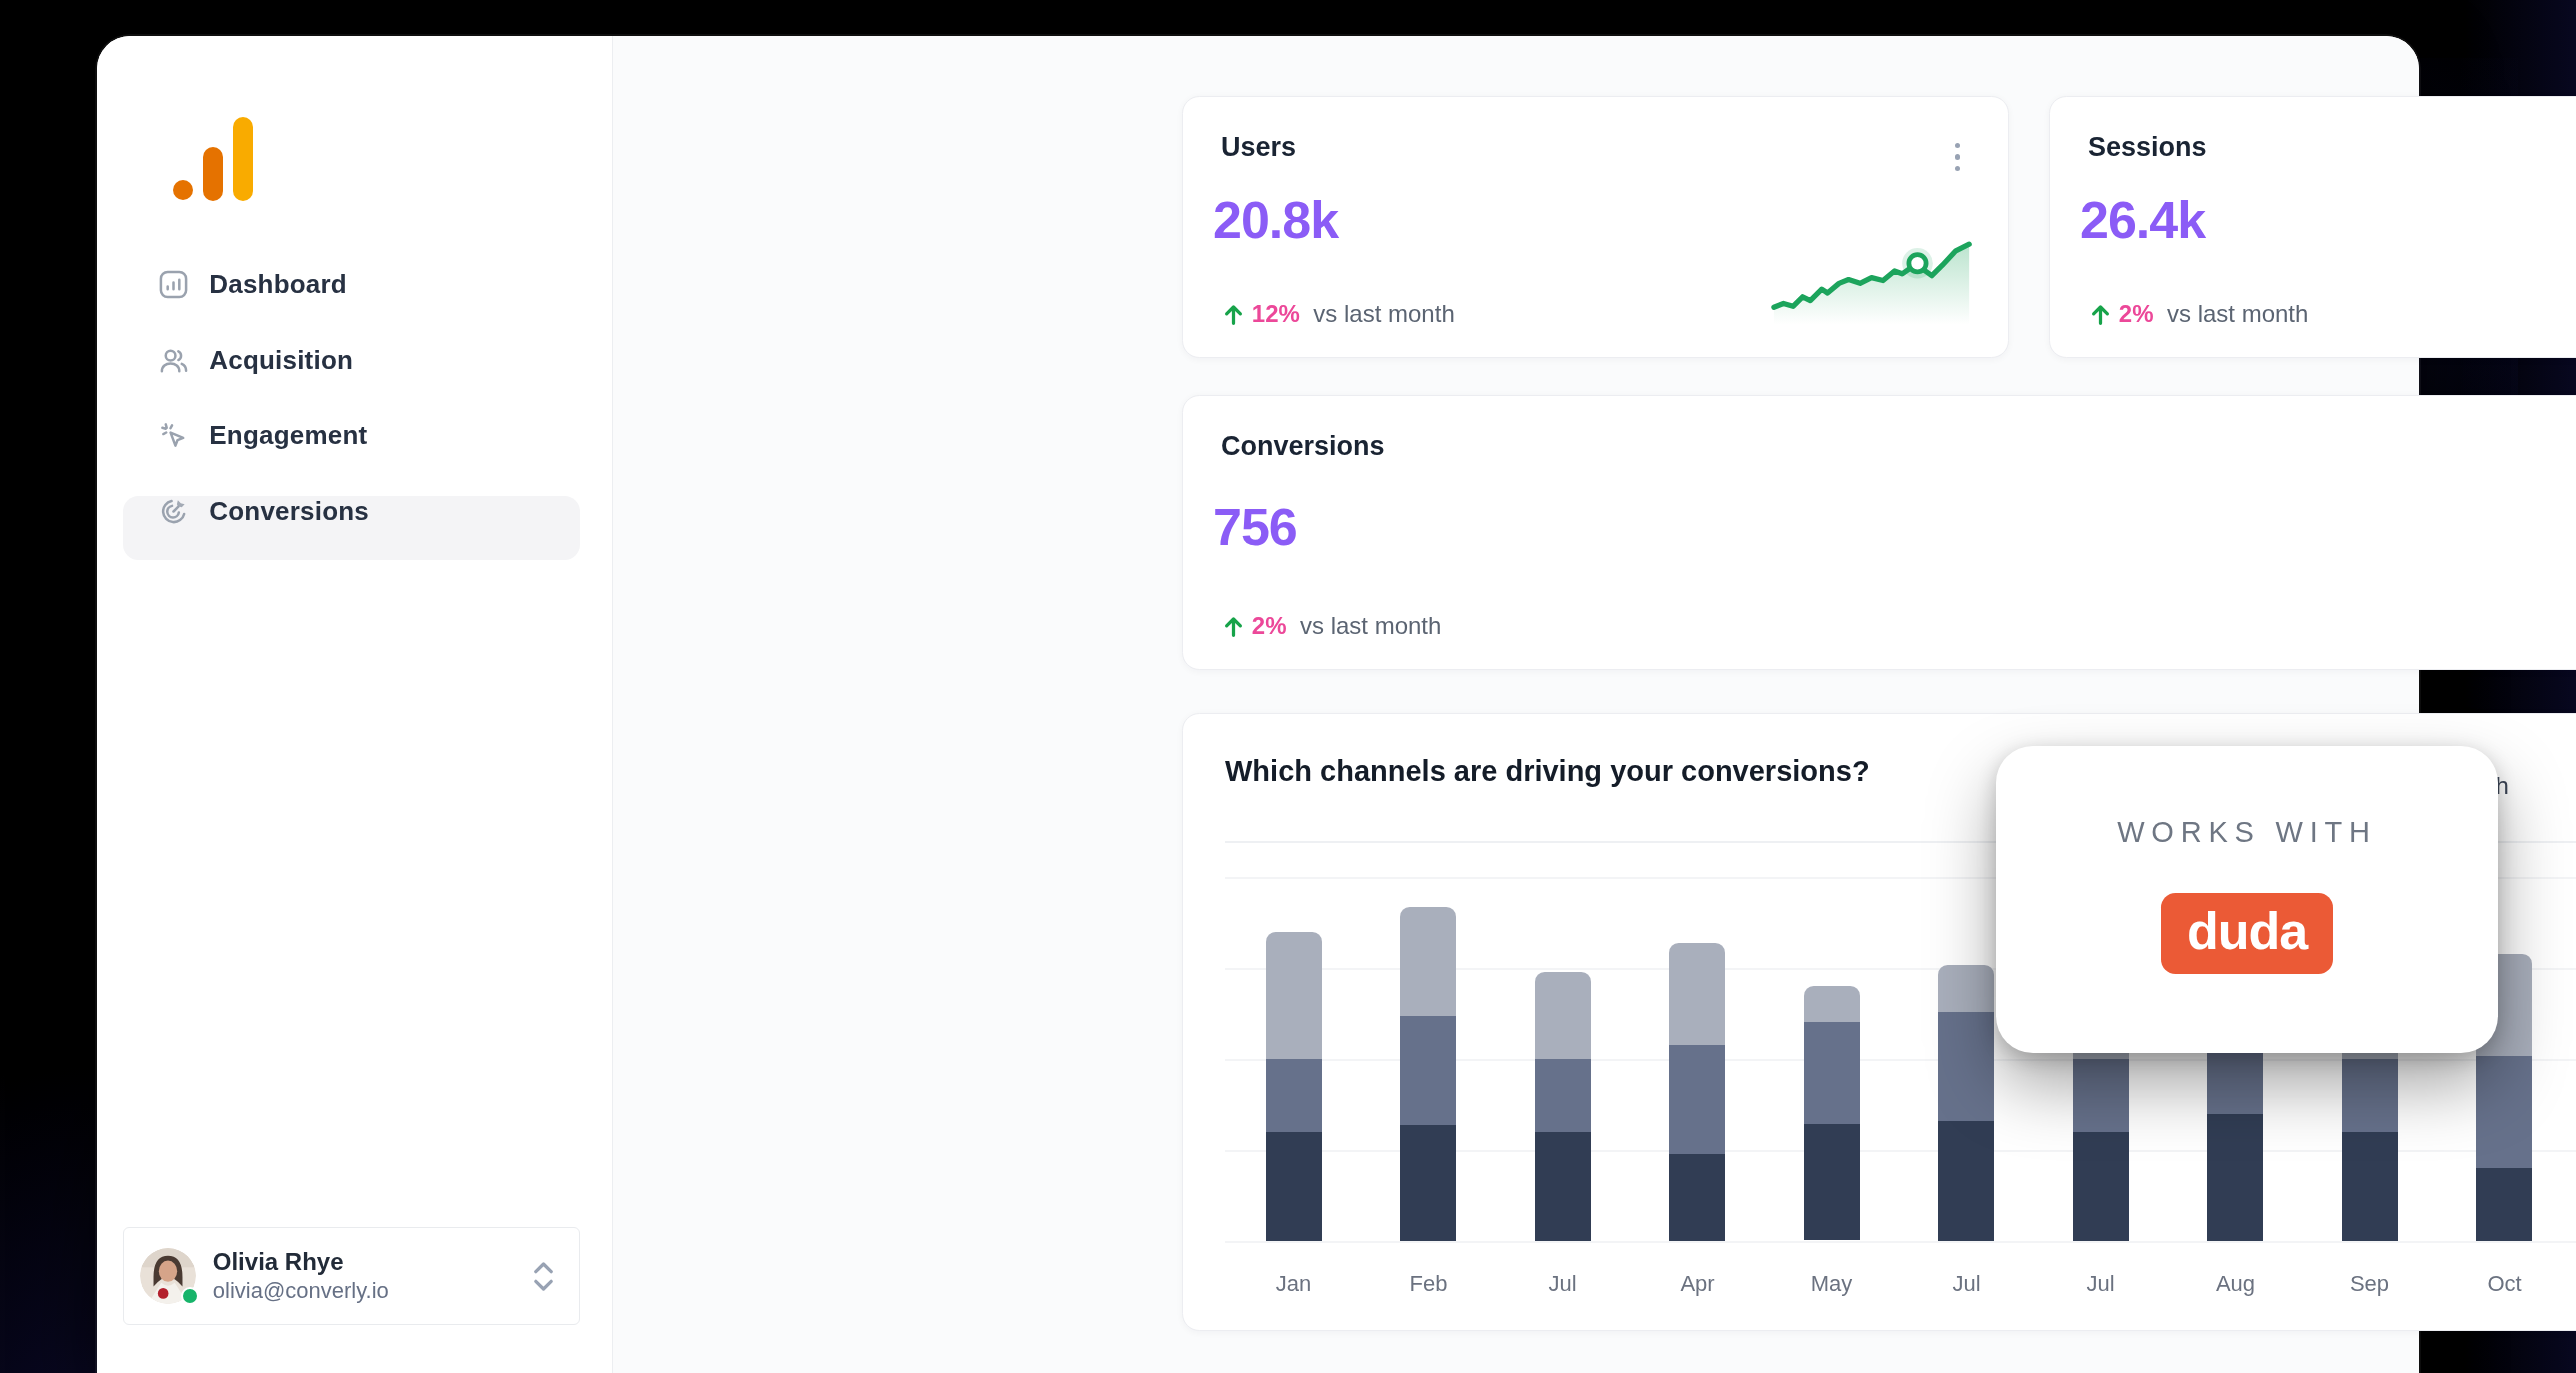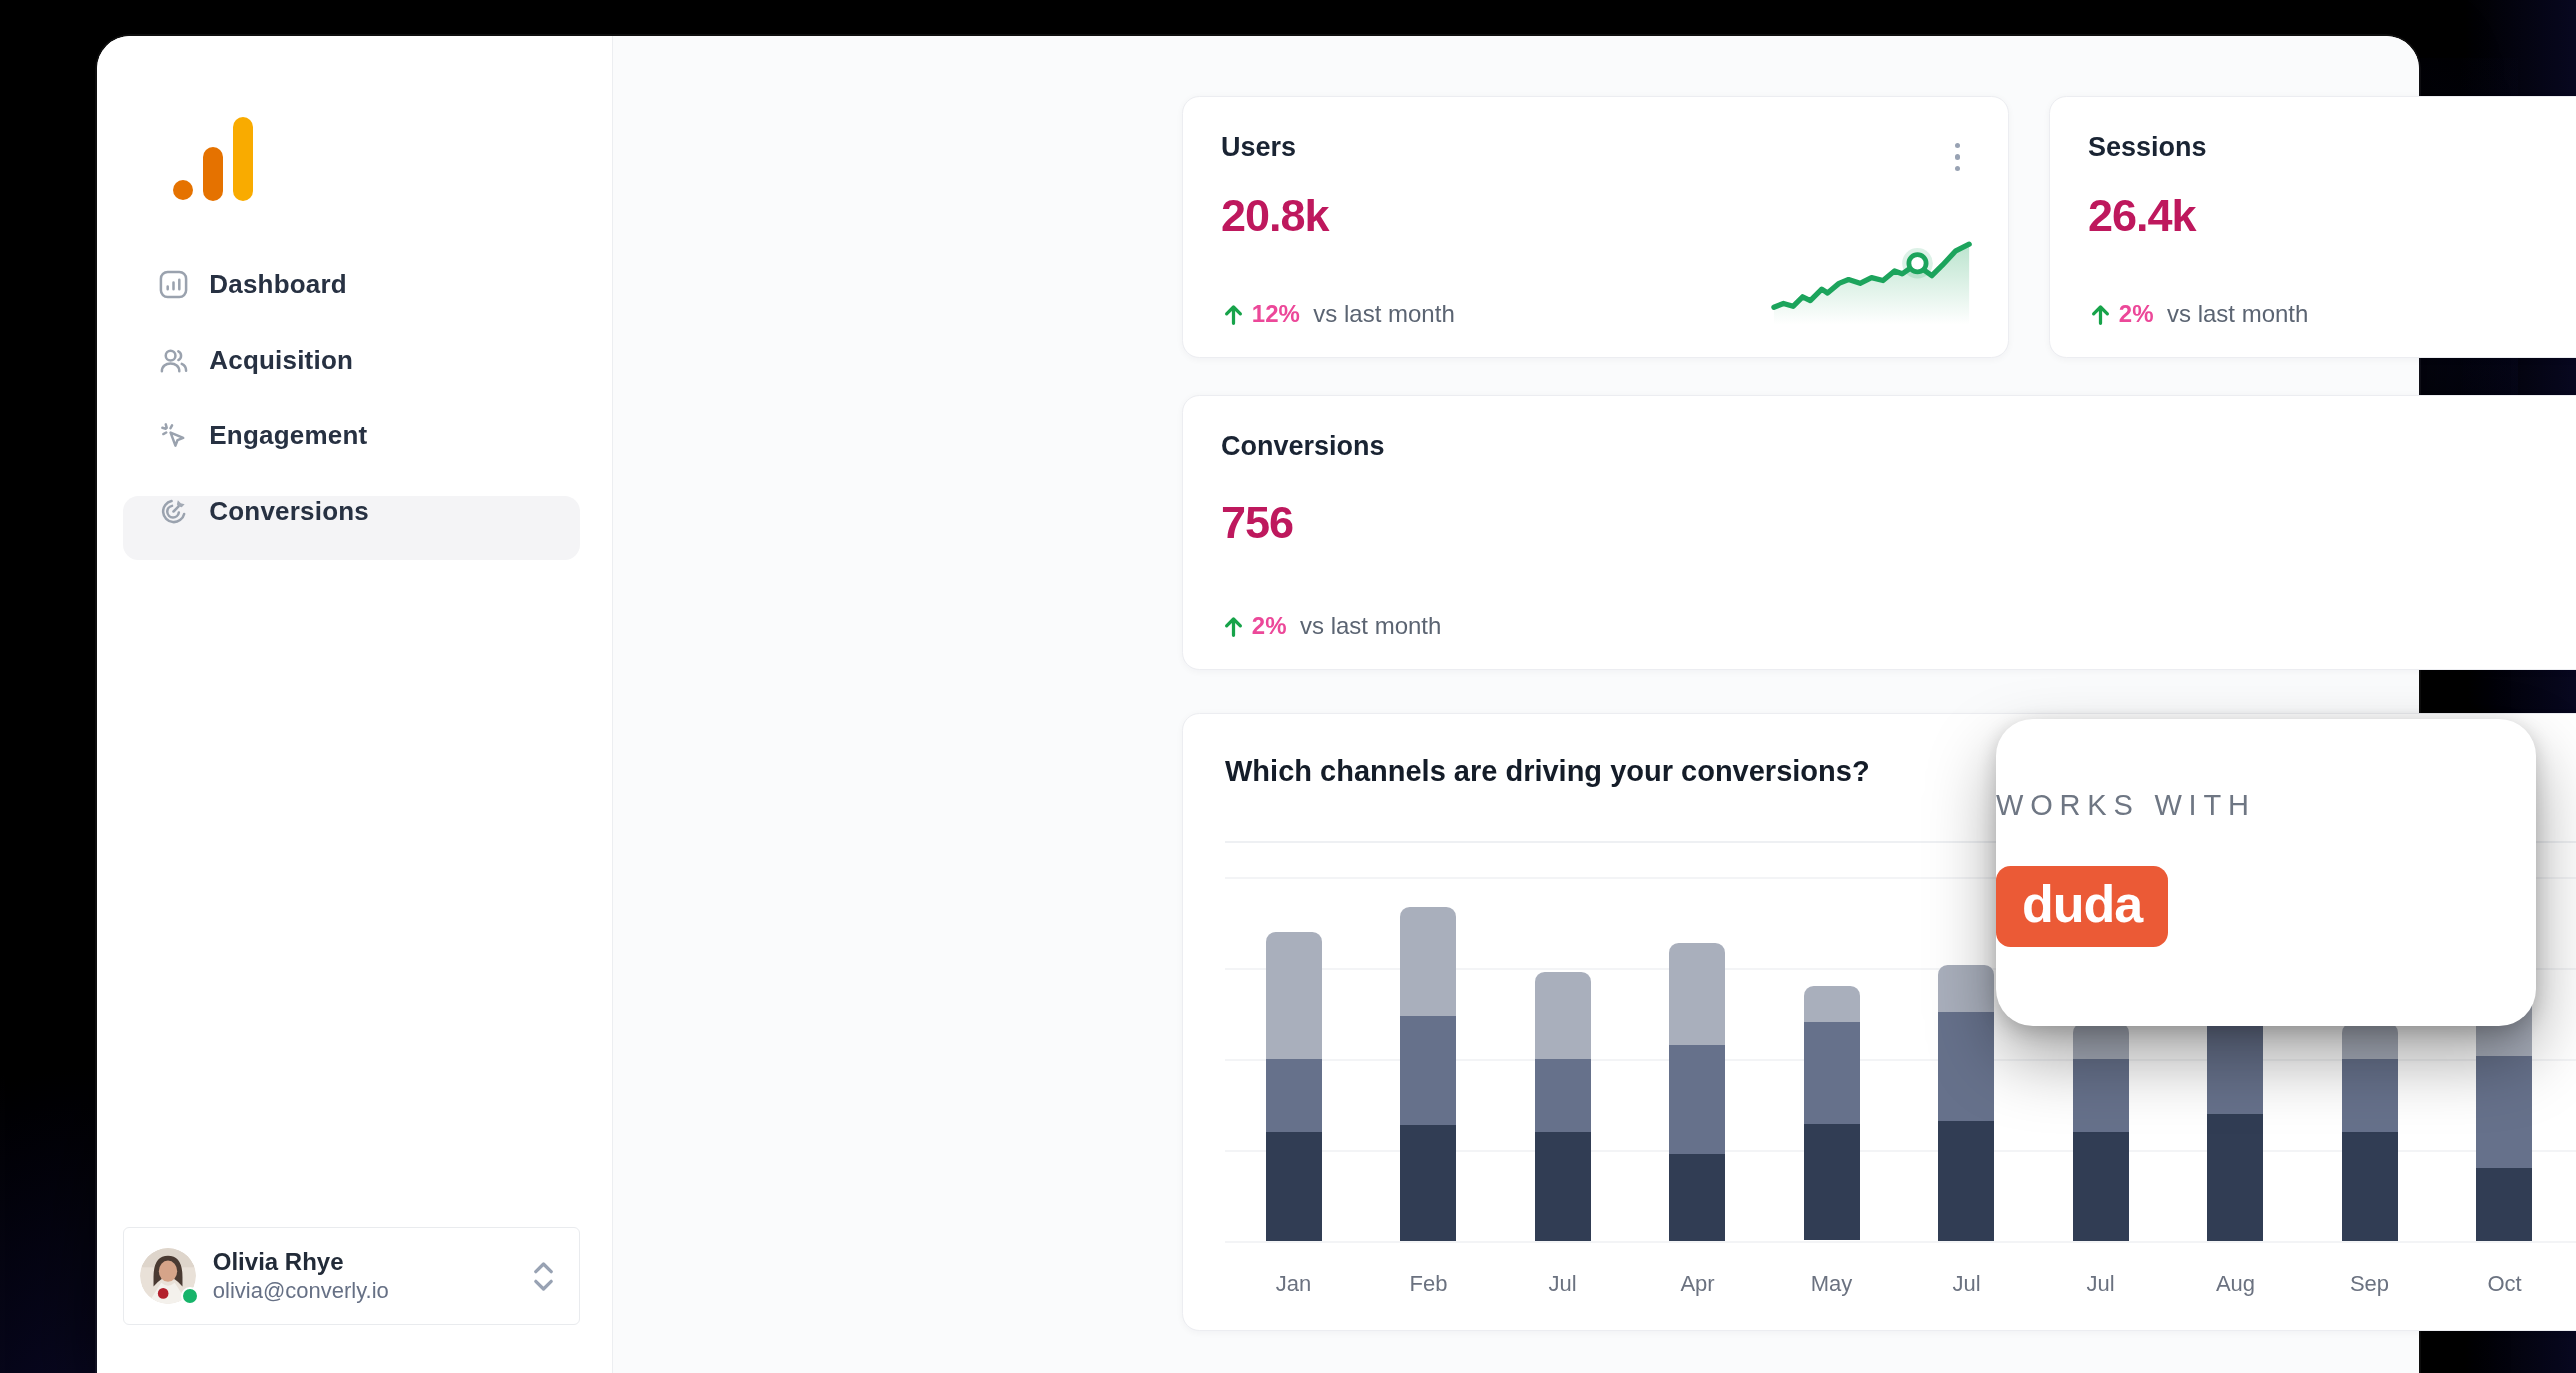--- a/index.html
+++ b/index.html
@@ -42,21 +42,21 @@
   .chev{width:25px;height:35px;color:#98a2b3;flex:0 0 auto;}
 
   
   .main{position:absolute;left:516px;top:0;right:0;bottom:0;background:#fafbfc;border-radius:0 33px 0 0;}
   .card{position:absolute;background:#fff;border:1.9px solid #ecedf1;border-radius:17.4px;
     box-shadow:0 1.9px 7.7px rgba(16,24,40,.04);}
   .card-title{margin:0;position:absolute;left:38px;top:35px;font-size:27px;font-weight:700;color:#1a2433;}
   .kebab{position:absolute;right:29px;top:35px;width:43px;height:50px;border:none;background:transparent;
     display:flex;flex-direction:column;align-items:center;justify-content:center;gap:5.8px;cursor:pointer;padding:0;}
   .kebab span{width:5.8px;height:5.8px;border-radius:50%;background:#98a2b3;display:block;}
-  .value{position:absolute;left:38px;top:93px;font-size:45px;font-weight:700;color:#be185d;letter-spacing:-1px;}
+  .value{position:absolute;left:30px;top:93px;font-size:52px;font-weight:700;color:#8b5cf6;letter-spacing:-1px;}
   .delta{position:absolute;left:38px;bottom:29px;display:flex;align-items:center;font-size:24px;}
   .delta .arrow{width:25px;height:25px;margin-right:5.8px;}
   .delta .pct{color:#ec4899;font-weight:700;margin-right:13.5px;}
   .delta .note{color:#5b6472;font-weight:500;}
   .spark{position:absolute;right:35px;bottom:31px;width:201px;height:91px;overflow:visible;}
 
   #kpi-0{left:569px;top:60px;width:827px;height:262px;}
   #kpi-1{left:1436px;top:60px;width:825px;height:262px;}
   #kpi-2{left:569px;top:359px;width:1692px;height:275px;}
   #kpi-2 .value{top:101px;}
@@ -70,23 +70,23 @@
   .chart-divider{position:absolute;left:42px;top:127px;width:1609px;height:1.9px;background:#eef0f3;}
   .plot{position:absolute;left:42px;top:163px;width:1609px;height:364px;}
   .gridline{position:absolute;left:0;width:100%;height:1.9px;background:#f3f4f6;}
   .bar{position:absolute;bottom:0;width:56px;border-radius:9.7px 9.7px 0 0;overflow:hidden;
     display:flex;flex-direction:column;}
   .bar div{width:100%;}
   .mlabels{position:absolute;left:42px;top:557px;width:1609px;height:29px;}
   .mlabel{position:absolute;top:0;width:87px;text-align:center;font-size:22px;color:#6b7280;}
 
   
-  .duda-card{position:absolute;left:1996px;top:719px;width:540px;height:307px;background:#fff;
+  .duda-card{position:absolute;left:1996px;top:746px;width:502px;height:307px;background:#fff;
     border-radius:37px;z-index:60;box-shadow:0 33px 68px rgba(0,0,0,.35),0 5.8px 19.3px rgba(0,0,0,.18);
-    display:flex;flex-direction:column;}
+    display:flex;flex-direction:column;align-items:center;}
   .eyebrow{margin-top:70px;font-size:29px;letter-spacing:6.8px;color:#6e7683;font-weight:500;}
   .duda-logo{margin-top:44px;width:172px;height:81px;border-radius:14.5px;display:flex;align-items:center;
     justify-content:center;}
   .duda-logo span{color:#fff;font-size:52px;font-weight:700;letter-spacing:-1px;margin-top:-5.8px;}
 </style>
 </head>
 <body>
 
 <div class="canvas">
   <div class="edge-glow-right"></div>

